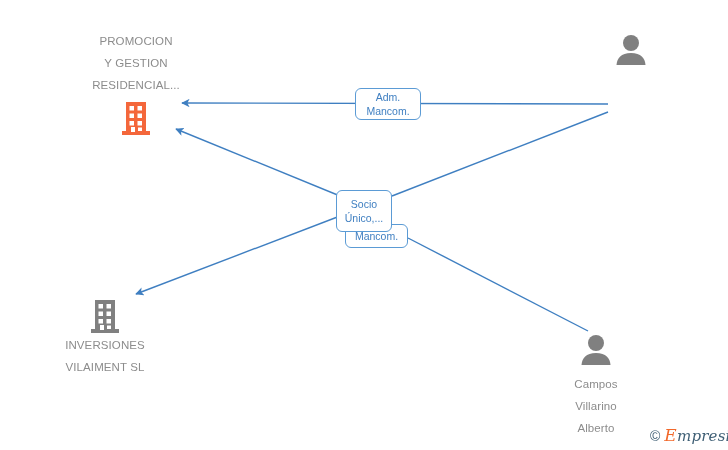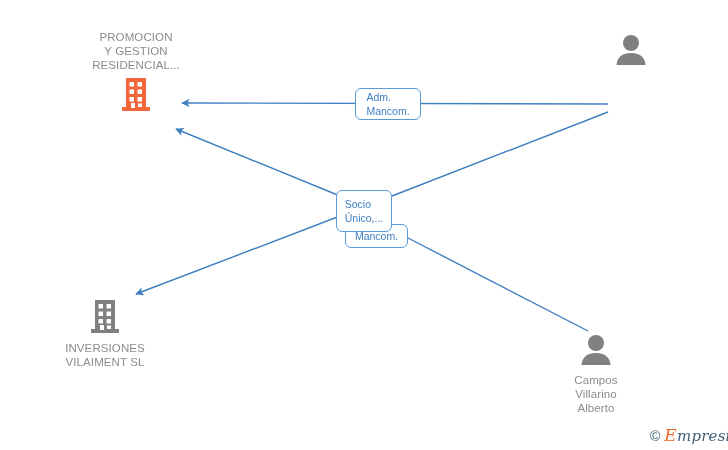--- a/index.html
+++ b/index.html
@@ -24,39 +24,39 @@
     width: 728px;
     height: 450px;
   }
   .node {
     position: absolute;
     text-align: center;
   }
   .node-label {
     color: #8c8c8c;
     font-size: 11.5px;
-    line-height: 14px;
+    line-height: 22px;
     white-space: pre-line;
     letter-spacing: 0.1px;
   }
   .icon-wrap {
     display: flex;
     align-items: center;
     justify-content: center;
   }
   .edge-label {
     position: absolute;
     box-sizing: border-box;
     background: #ffffff;
     border: 1px solid #5b9bd5;
     border-radius: 6px;
     color: #3f7fc1;
     font-size: 10.5px;
     line-height: 14px;
-    text-align: left;
+    text-align: center;
     white-space: pre-line;
     display: flex;
     align-items: center;
     justify-content: center;
     padding: 2px 4px;
   }
   #label-socio-unico { z-index: 6; }
   #label-mancom-center { z-index: 5; }
   .watermark {
     position: absolute;
@@ -142,21 +142,21 @@
         <rect x="7.5" y="4" width="4.5" height="4.5" fill="#ffffff"></rect>
         <rect x="15.5" y="4" width="4.5" height="4.5" fill="#ffffff"></rect>
         <rect x="7.5" y="11.5" width="4.5" height="4.5" fill="#ffffff"></rect>
         <rect x="15.5" y="11.5" width="4.5" height="4.5" fill="#ffffff"></rect>
         <rect x="7.5" y="19" width="4.5" height="4.5" fill="#ffffff"></rect>
         <rect x="15.5" y="19" width="4.5" height="4.5" fill="#ffffff"></rect>
         <rect x="9" y="25" width="4" height="5" fill="#ffffff"></rect>
         <rect x="16" y="25.5" width="4" height="3.5" fill="#ffffff"></rect>
       </svg>
     </div>
-    <div class="node-label" style="margin-top:7px;">INVERSIONES
+    <div class="node-label" style="margin-top:0;">INVERSIONES
 VILAIMENT SL</div>
   </div>
 
   <div class="node" id="node-campos" style="left:532px; top:334px; width:128px;">
     <div class="icon-wrap" style="height:32px;">
       <svg width="34" height="32" viewBox="0 0 34 32" xmlns="http://www.w3.org/2000/svg">
         <circle cx="17" cy="9" r="8" fill="#808080"></circle>
         <path d="M17 19 C 7 19 3 24 2.5 31 L 31.5 31 C 31 24 27 19 17 19 Z" fill="#808080"></path>
       </svg>
     </div>

